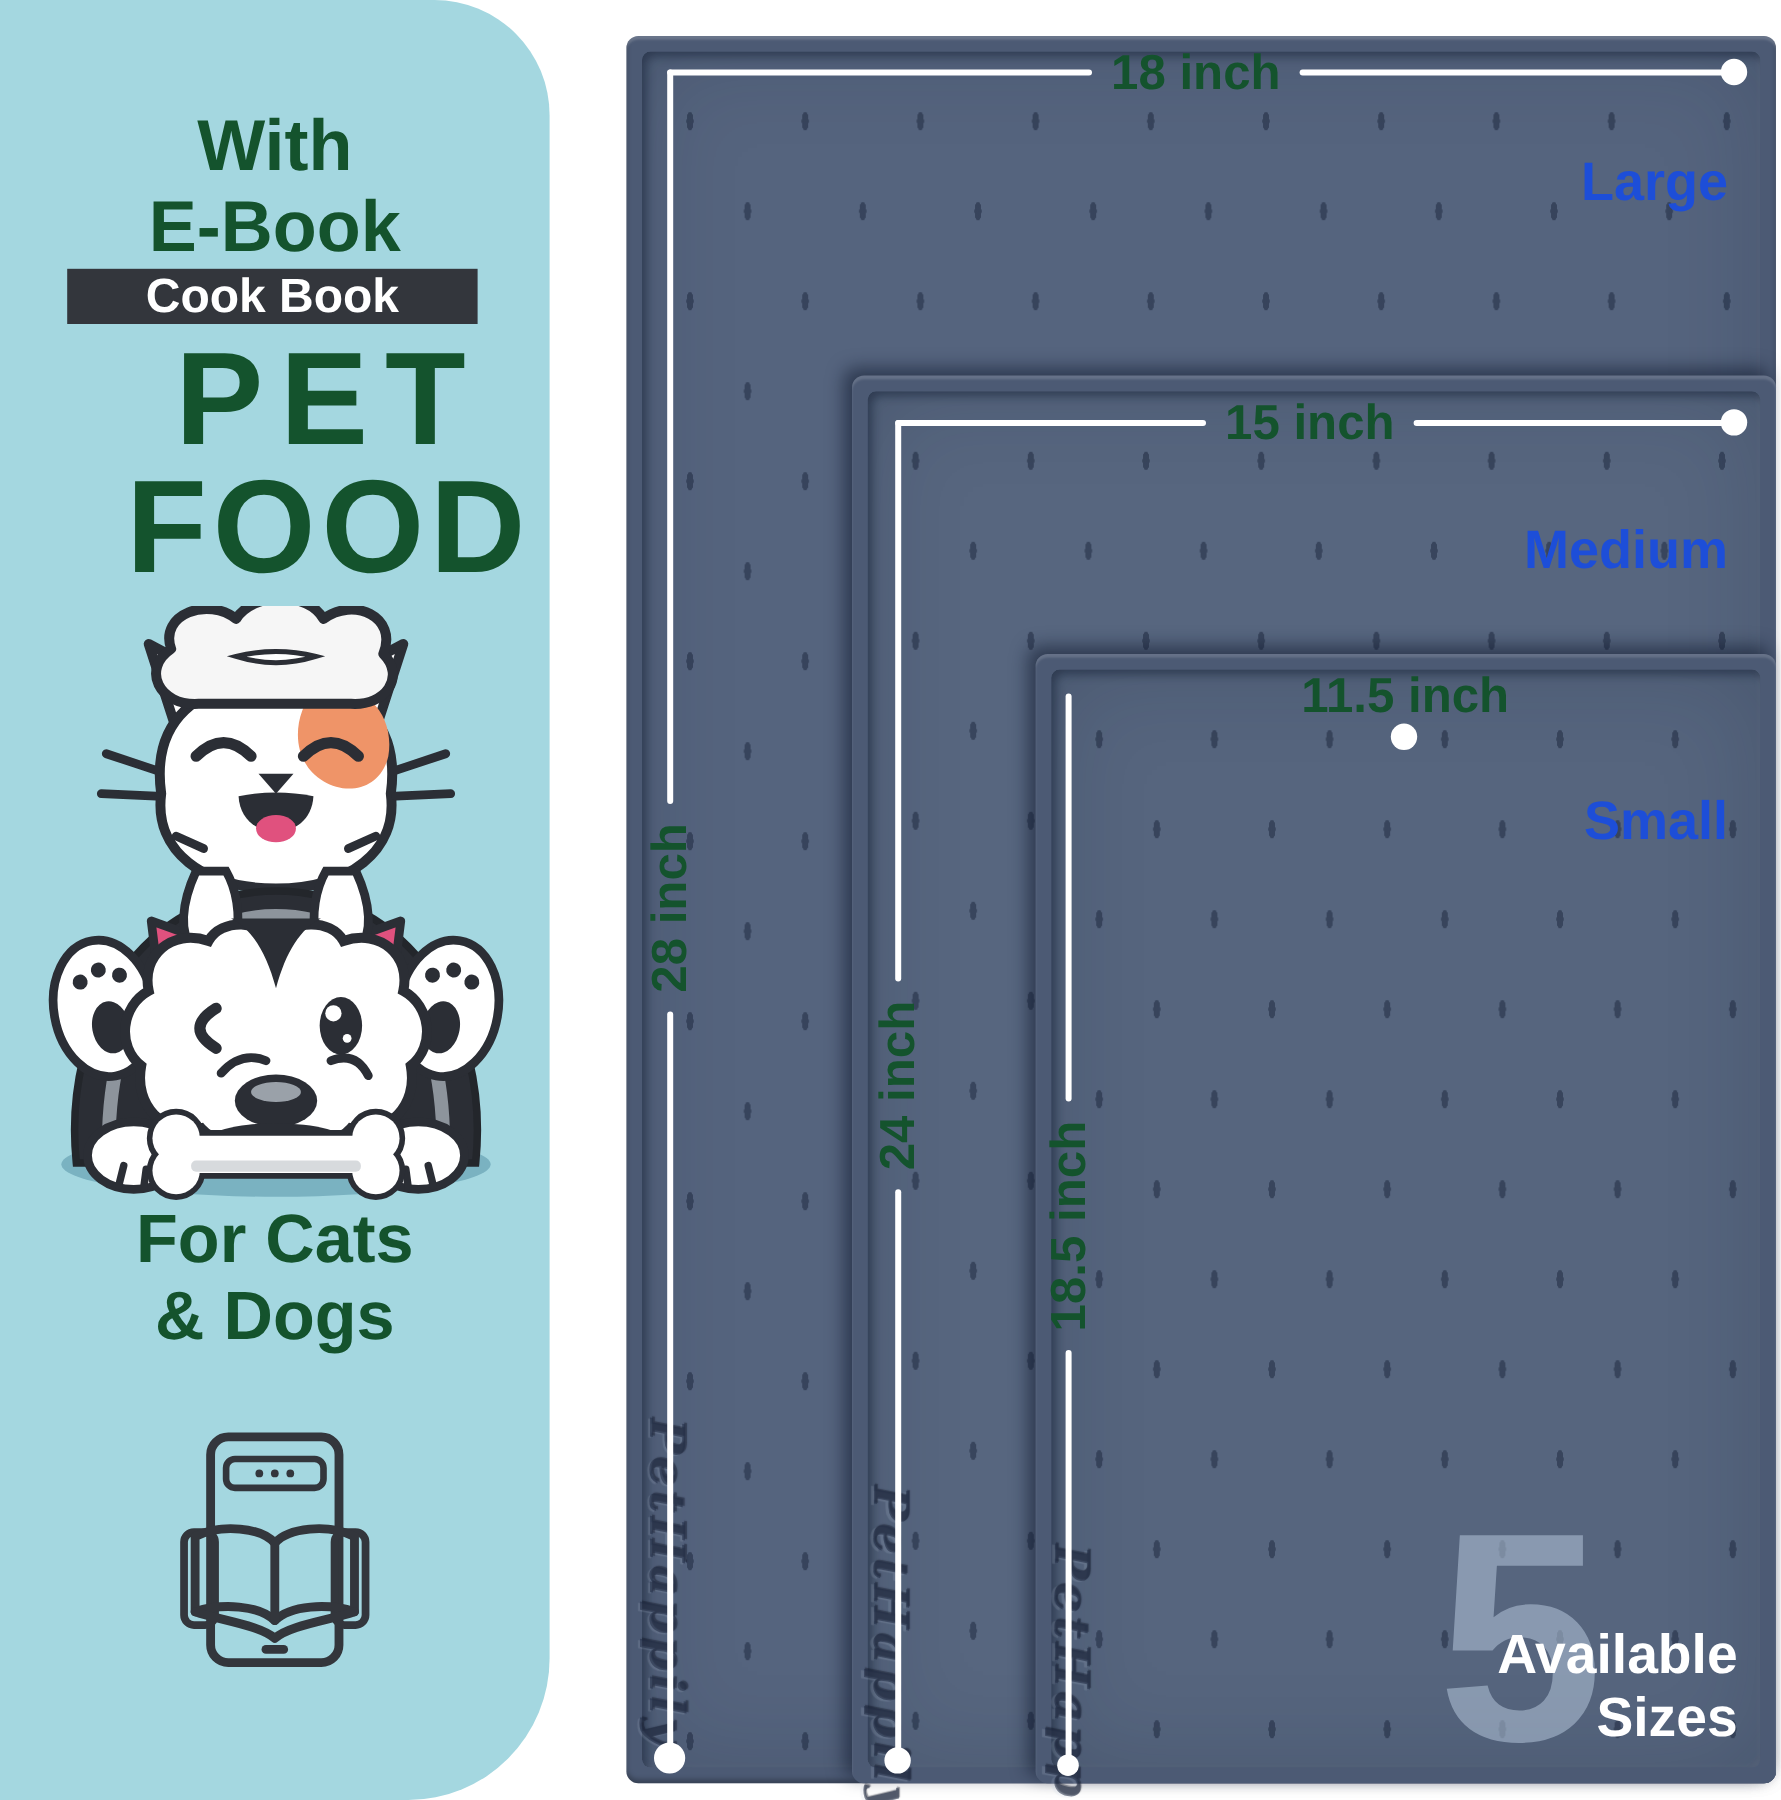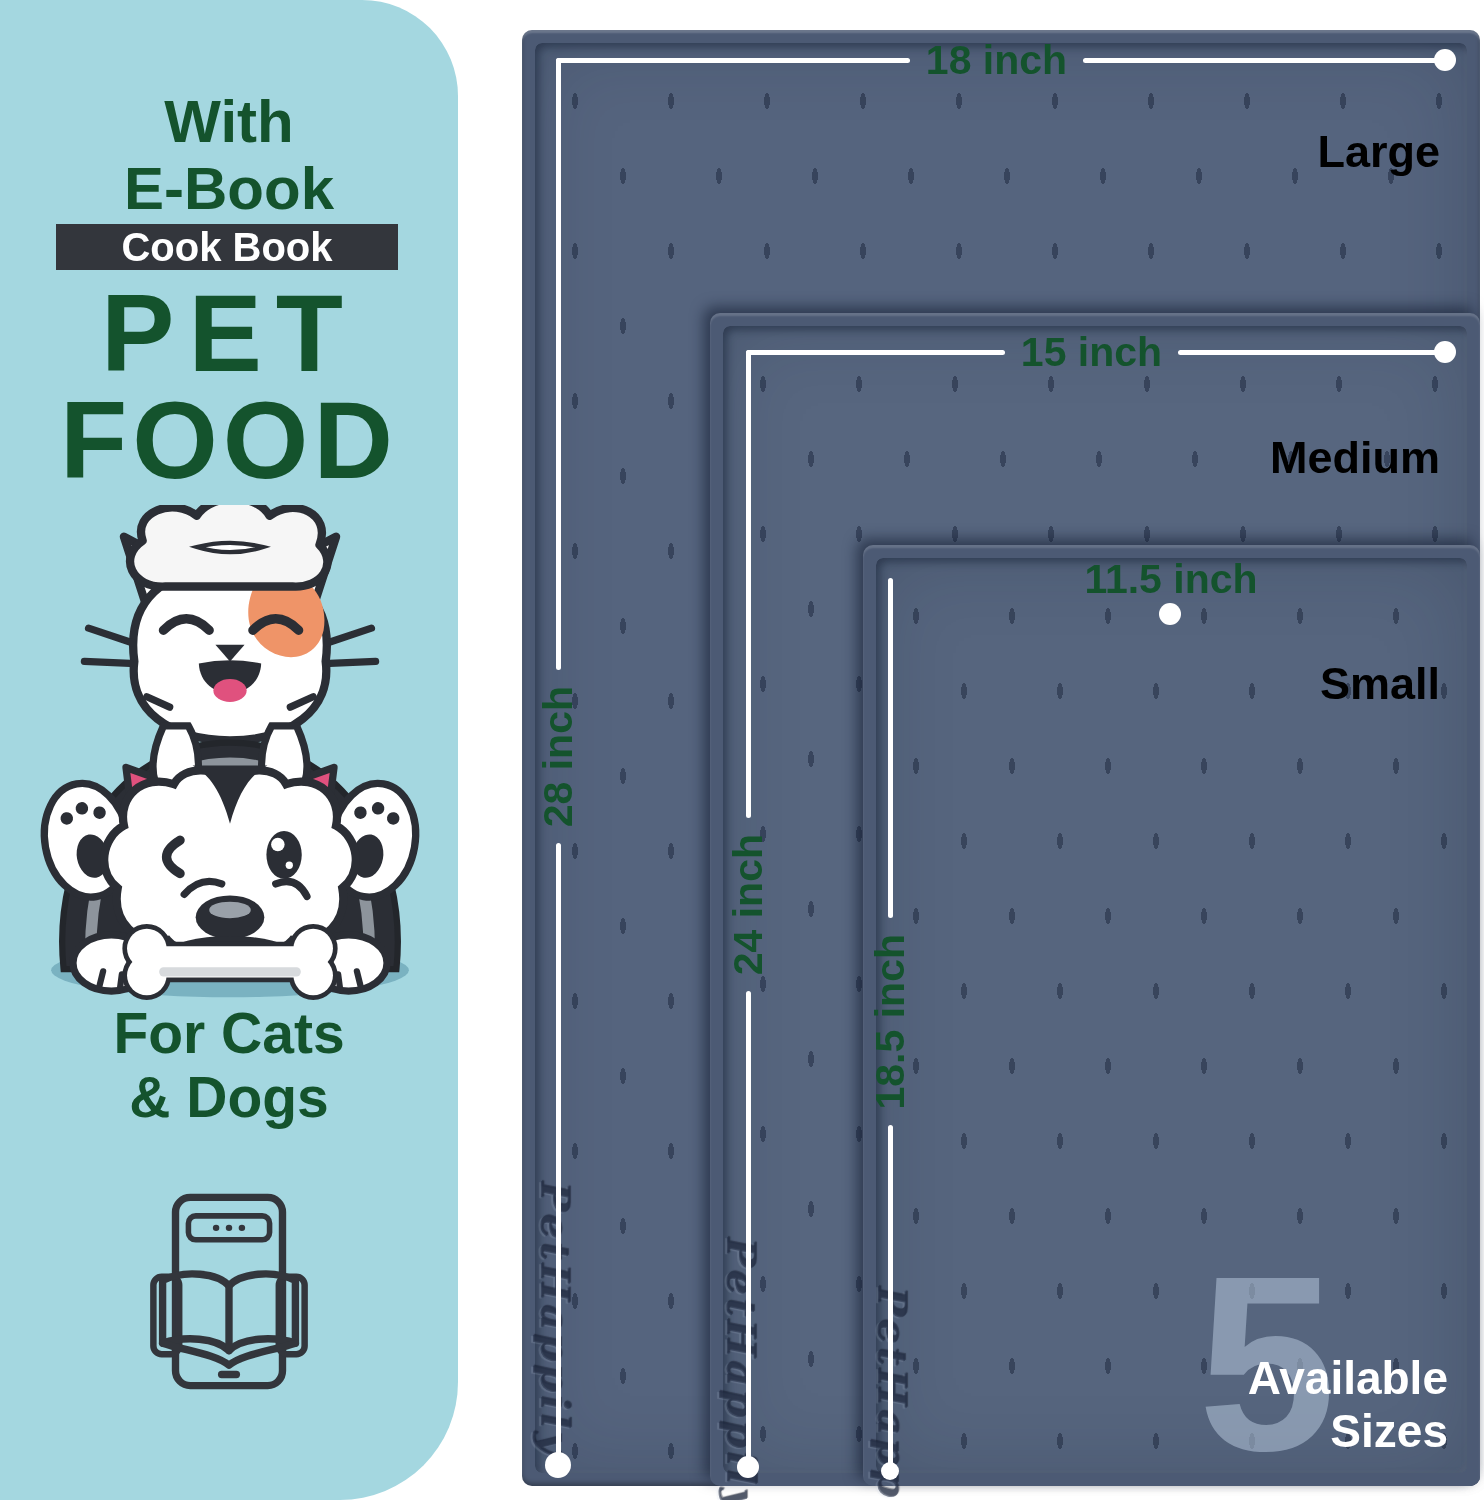--- a/index.html
+++ b/index.html
@@ -7,21 +7,21 @@
          font-family:"Liberation Sans",sans-serif;}
 
   
   .panel{position:absolute;left:0;top:0;width:458px;height:1500px;
          background:#a4d7e0;border-radius:0 96px 118px 0;}
   .panel .txt{position:absolute;left:0;width:100%;text-align:center;color:#14532d;}
   .with{top:88px;font-size:60px;font-weight:700;line-height:1.12;}
   .badge{position:absolute;top:224px;left:56px;width:342px;height:46px;background:#33363c;
          display:flex;align-items:center;justify-content:center;}
   .badge span{color:#ffffff;font-size:40px;font-weight:700;}
-  .big-title{top:280px;font-weight:700;line-height:0.97;}
+  .big-title{top:280px;font-weight:700;line-height:0.97;margin-left:45px;}
   .big-title .t1{display:block;font-size:110px;letter-spacing:14px;}
   .big-title .t2{display:block;font-size:110px;letter-spacing:5px;}
   .audience{top:1002px;font-size:57px;font-weight:700;line-height:1.12;}
   .illu{position:absolute;left:22px;top:505px;}
   .ebook-ico{position:absolute;left:146px;top:1190px;}
 
   
   .mat{position:absolute;background:#4c5a74;border-radius:10px;
        box-shadow:inset 0 3px 2px rgba(255,255,255,.18), inset 0 -3px 4px rgba(0,0,0,.28);}
   .m-large {left:522px;top:30px;width:958px;height:1456px;}
@@ -61,21 +61,21 @@
   .dim-v{position:absolute;display:flex;flex-direction:column;align-items:center;z-index:10;width:48px;}
   .dim-v .seg{flex:1;width:5px;background:#ffffff;border-radius:3px;}
   .dim-v .dim-label{writing-mode:vertical-rl;transform:rotate(180deg);padding:16px 0;}
   .dv-large  .enddot{width:26px;height:26px;margin-top:-3px;}
   .dv-medium .enddot{width:22px;height:22px;margin-top:-3px;}
   .dv-small  .enddot{width:18px;height:18px;margin-top:-3px;}
   .dv-large {left:534px;top:58px; height:1420px;}
   .dv-medium{left:724px;top:350px;height:1128px;}
   .dv-small {left:866px;top:578px;height:902px;}
 
-  .size-label{position:absolute;z-index:10;color:#000000;font-size:45px;font-weight:700;}
+  .size-label{position:absolute;z-index:10;color:#1d4ed8;font-size:45px;font-weight:700;}
   .sl-large {right:44px;top:126px;}
   .sl-medium{right:44px;top:432px;margin-left:12px;}
   .sl-small {right:44px;top:658px;}
 
   .count-watermark{position:absolute;left:1198px;top:1240px;z-index:5;line-height:1;
         font-size:248px;font-weight:700;color:rgba(174,191,212,.58);}
   .sizes-lines{position:absolute;right:36px;top:1352px;z-index:10;text-align:right;
         color:#ffffff;font-size:46px;font-weight:700;line-height:1.16;}
   .sizes-lines span{display:block;}
 </style>

